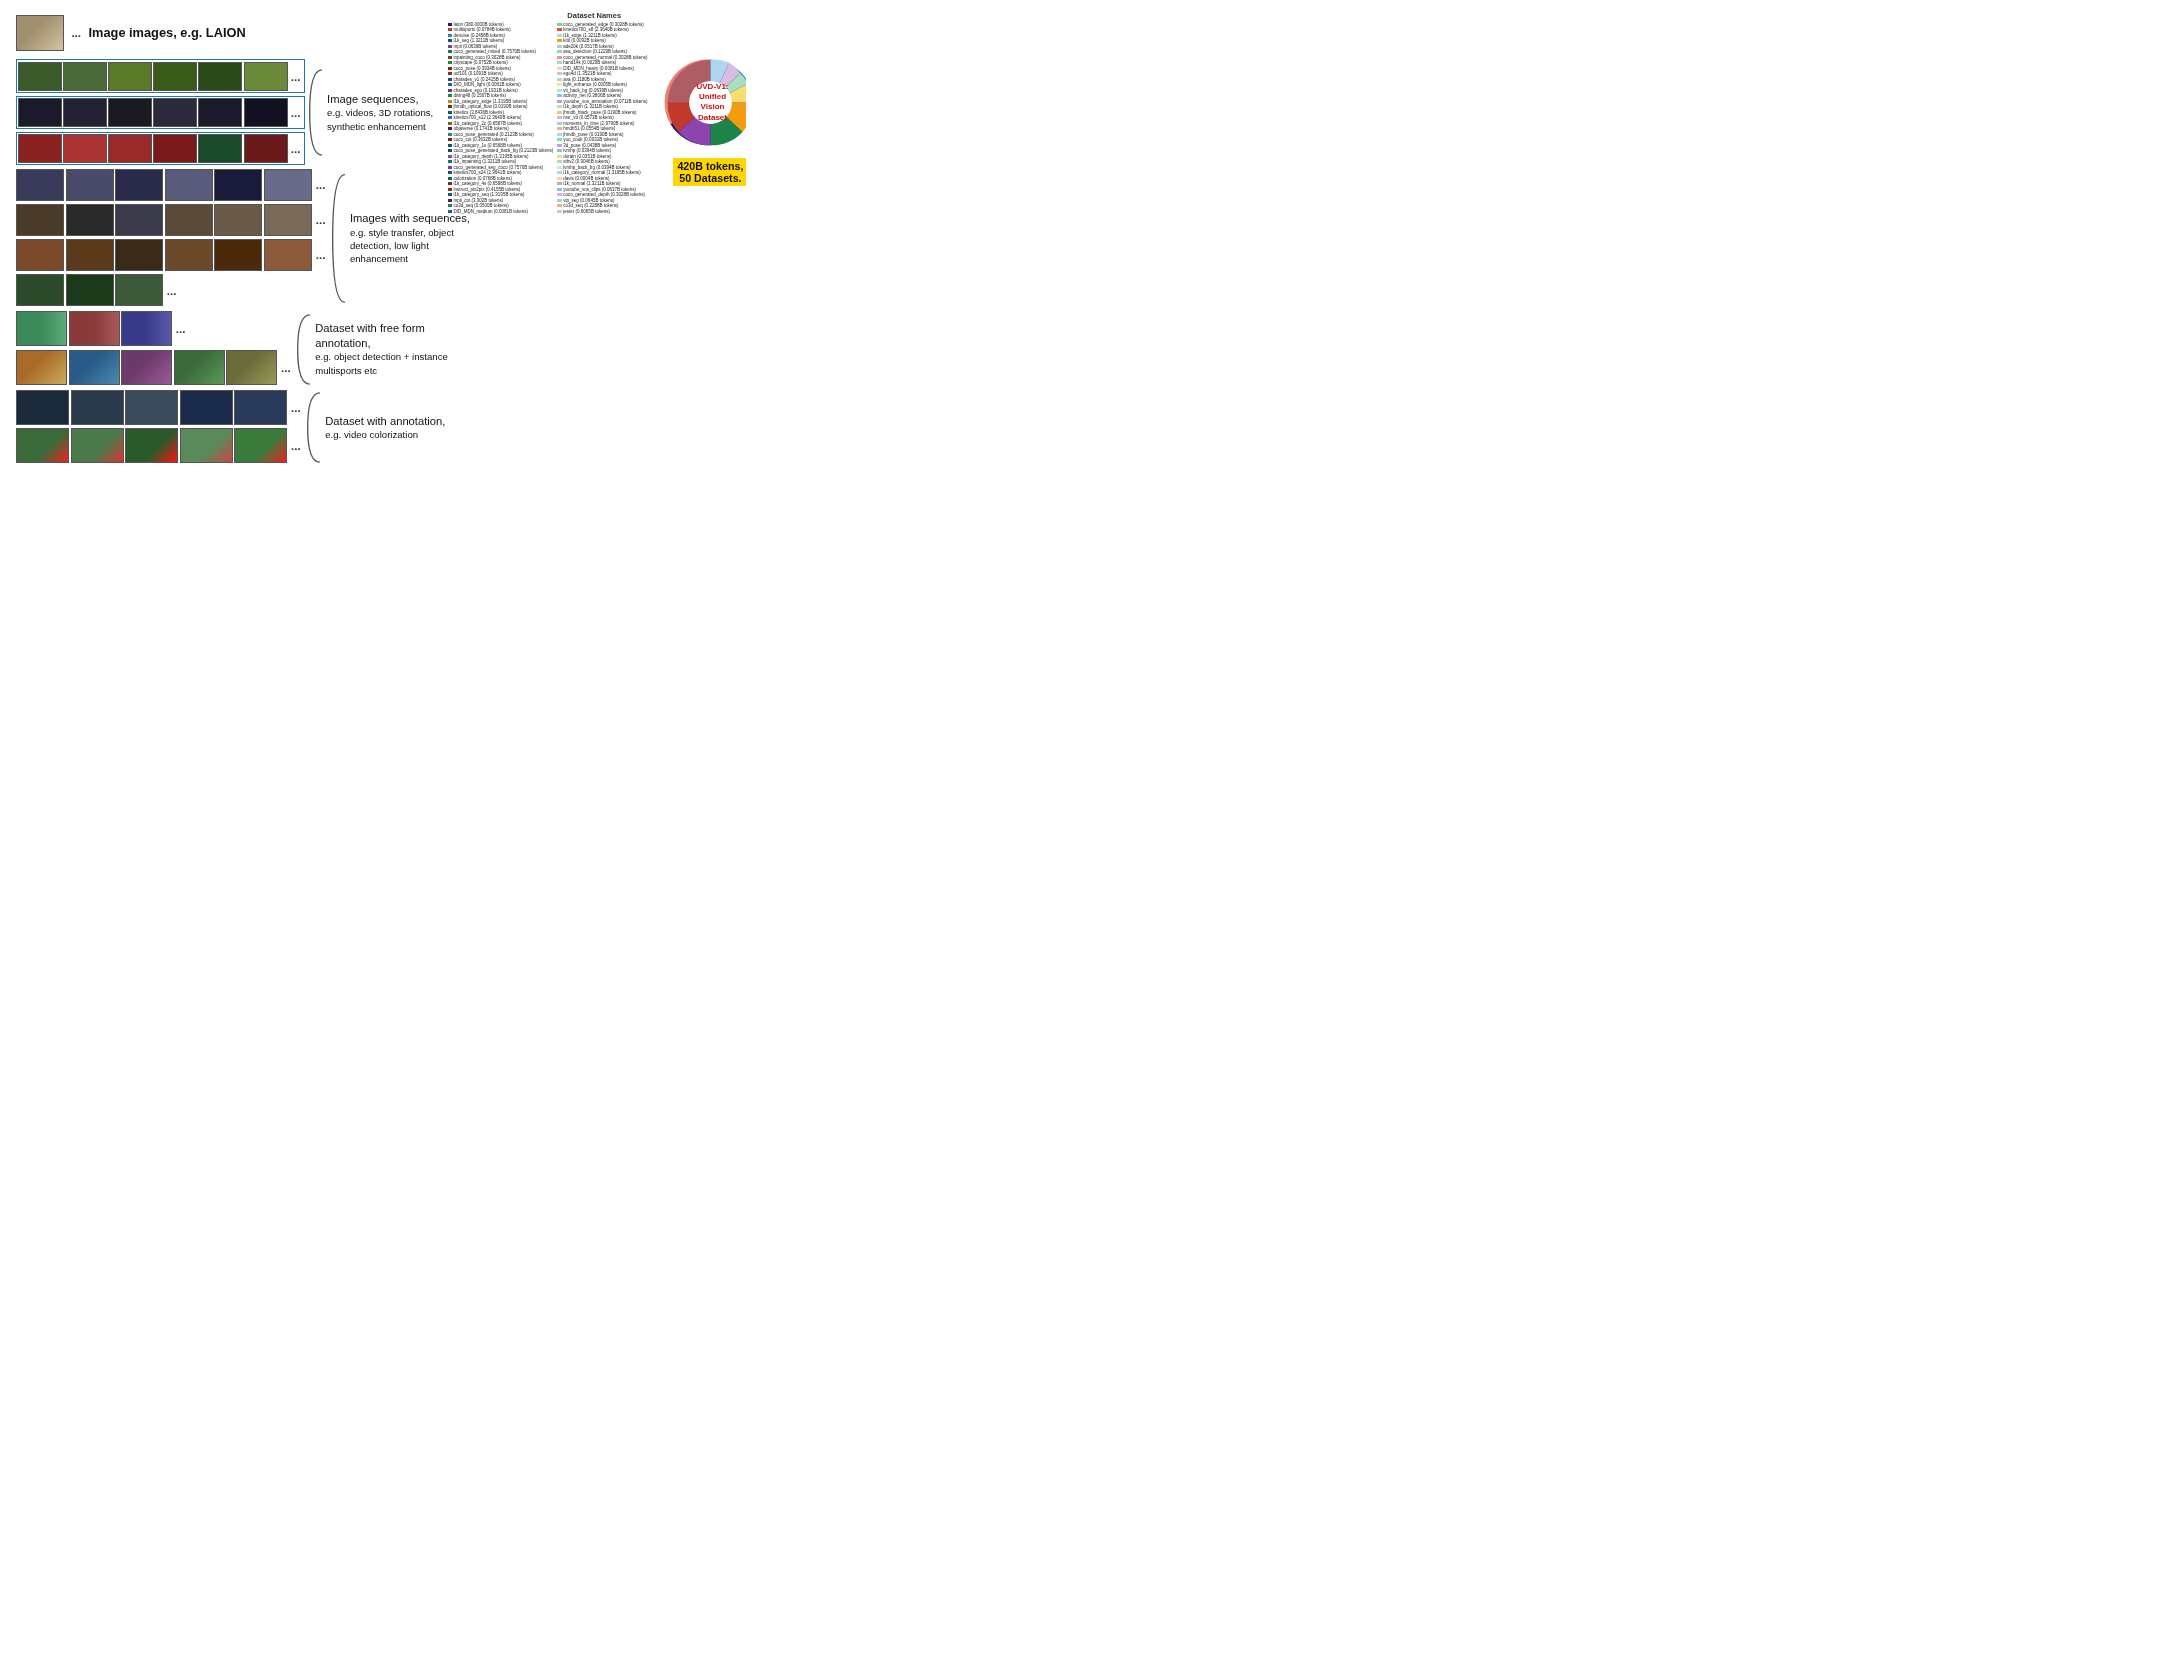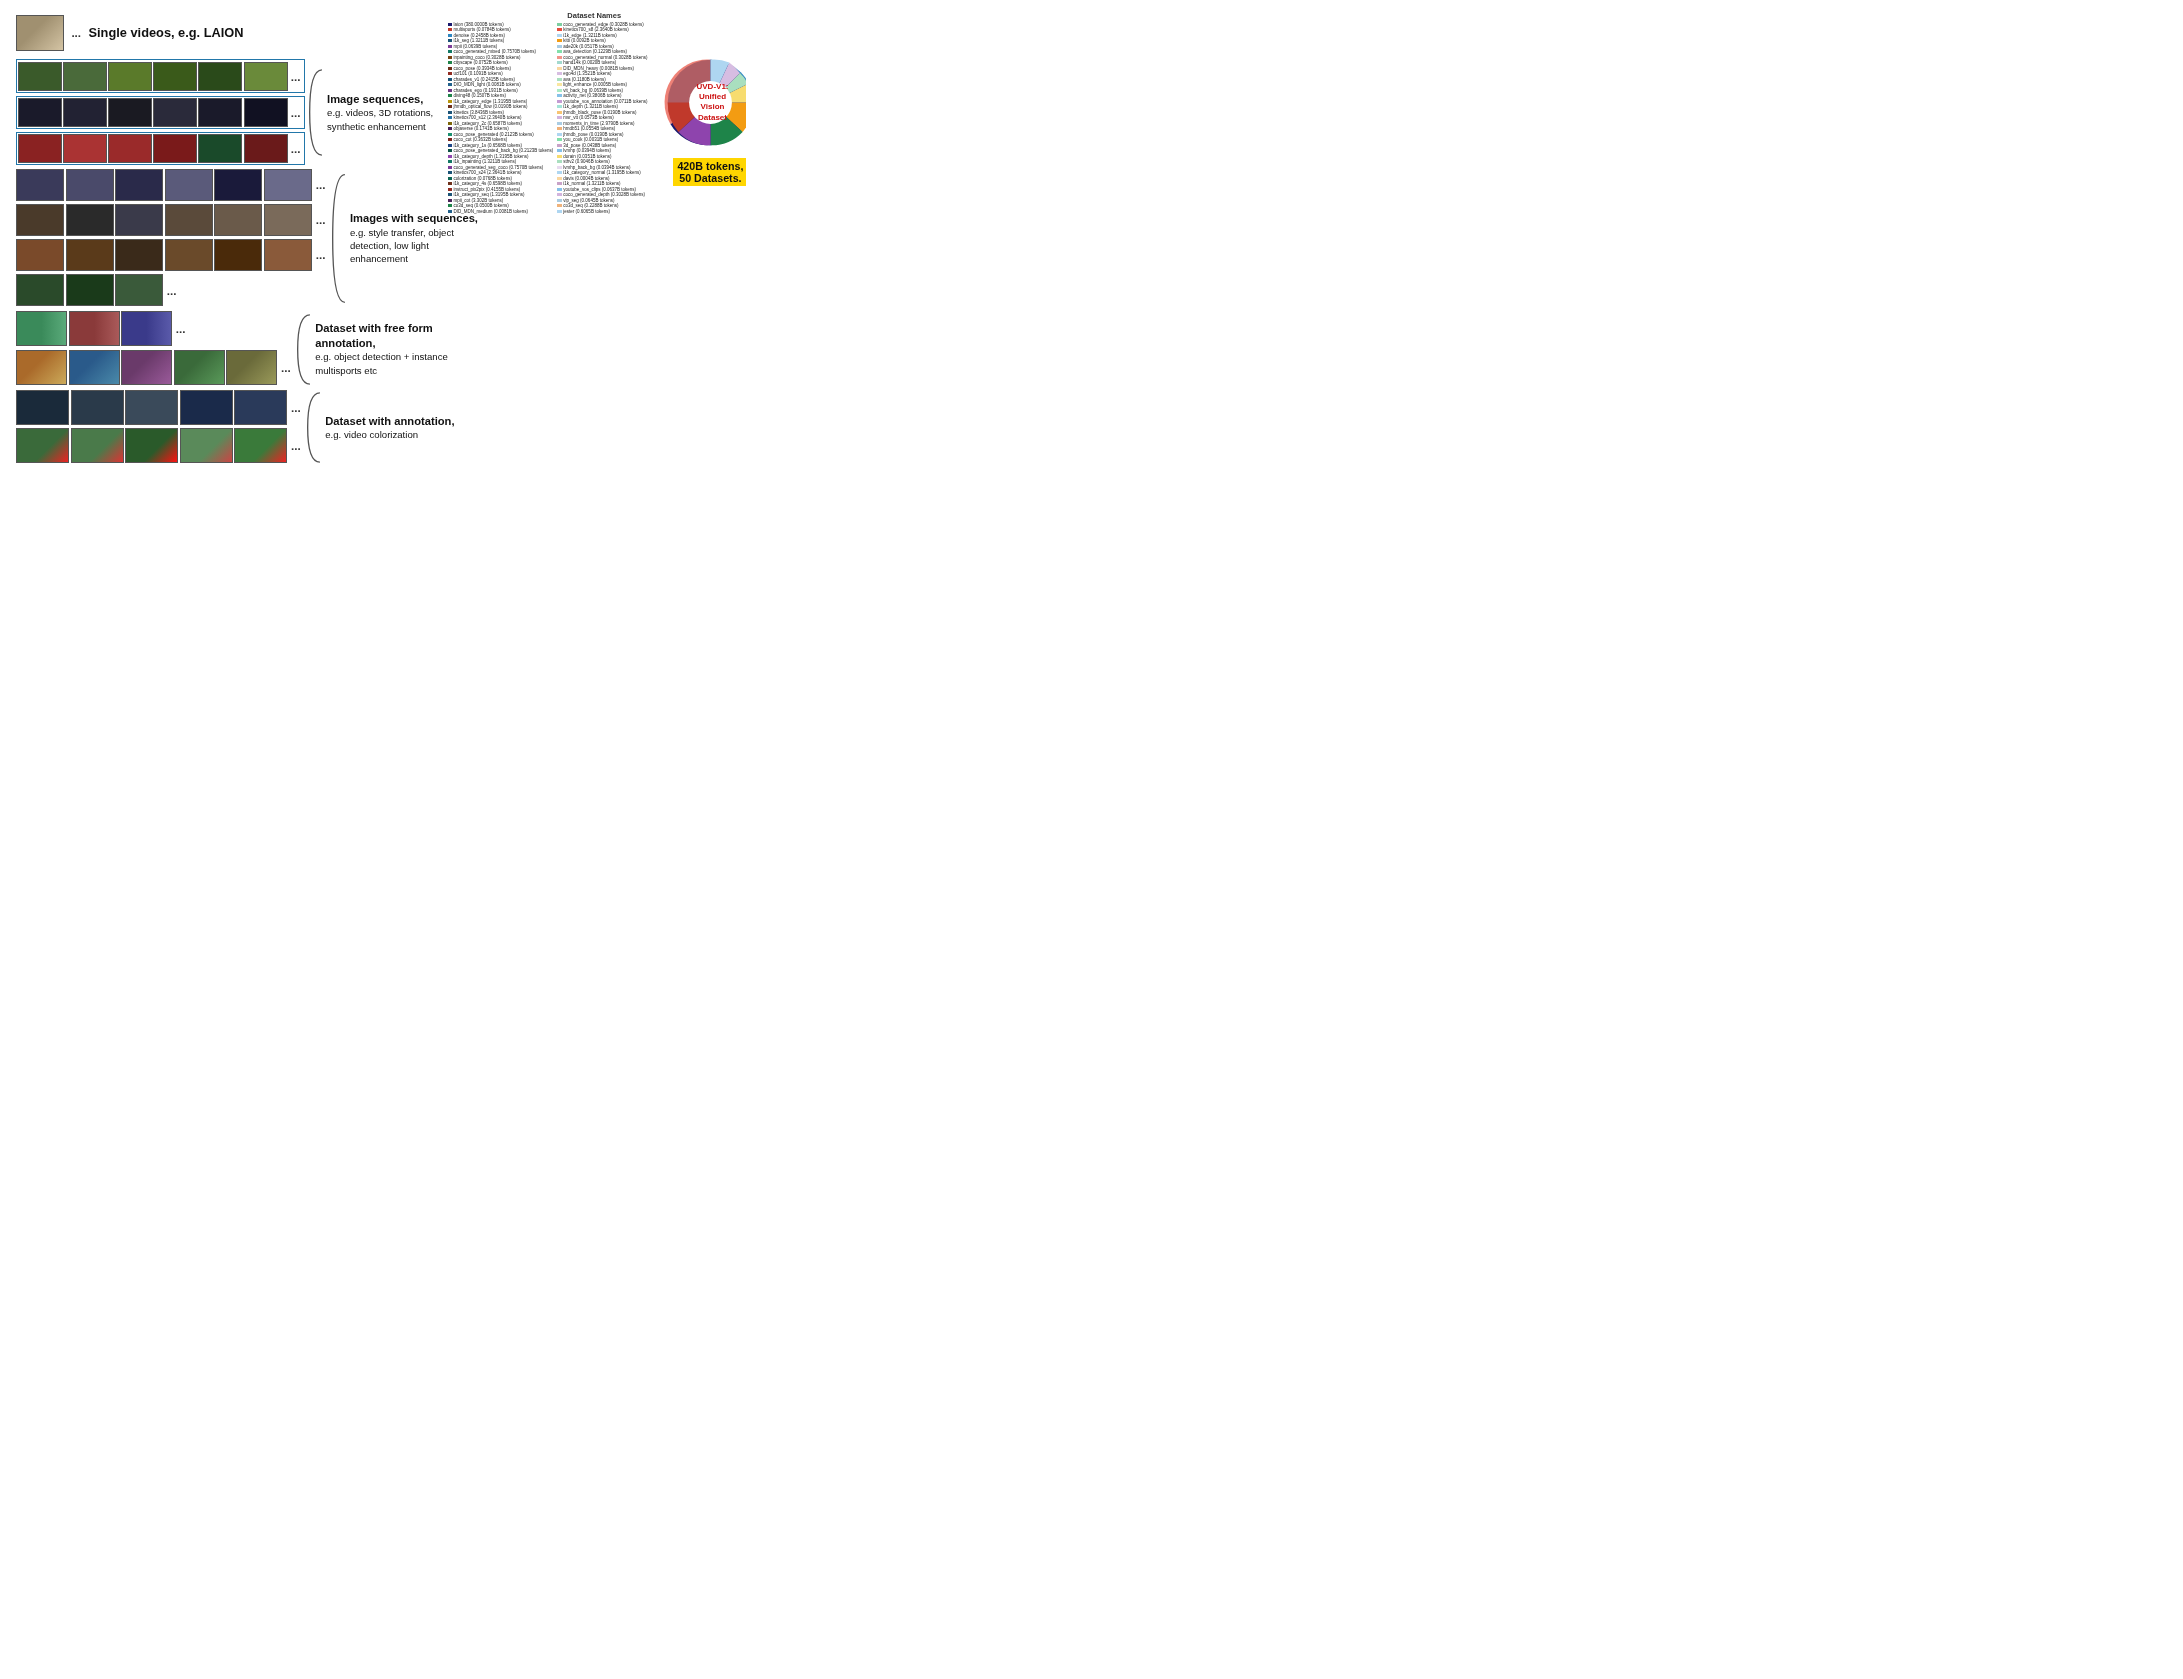--- a/index.html
+++ b/index.html
@@ -93,21 +93,21 @@
     .section-title-block {
       display: flex;
       flex-direction: column;
       justify-content: center;
       padding-left: 4.3px;
       max-width: 139px;
     }
 
     .section-main-label {
       font-size: 11.2px;
-      font-weight: 700;
+      font-weight: 400;
       color: #111;
       line-height: 1.3;
     }
 
     .section-sub-label {
       font-size: 9.6px;
       font-weight: 400;
       color: #111;
       line-height: 1.4;
     }
@@ -523,21 +523,21 @@
     </div>
   </div>
 
   <div style="padding: 5.3px 10.7px 0 10.7px; margin-top: 5.3px;">
 
     <div class="flex-row-with-brace" style="margin-bottom: 4.3px; padding-left: 5.3px;">
       <div class="single-row">
 
         <div class="img-cs" style="width:48px;height:36px;background:linear-gradient(135deg,#a09070 40%,#d4c4a4 100%);"></div>
         <div class="dots">...</div>
-        <span class="section-main-label" style="font-size:12.8px;font-weight:800;">Single videos, e.g. LAION</span>
+        <span class="section-main-label" style="font-size:12.8px;font-weight:800;">Image images, e.g. LAION</span>
       </div>
     </div>
 
     <div class="flex-row-with-brace" style="margin-bottom: 3.2px; padding-left: 5.3px;">
       <div class="images-block">
 
         <div class="img-group-border" style="margin-bottom:1.6px;">
           <div class="img-cs" style="width:44px;height:29px;background:#3a5a2a;"></div>
           <div class="img-cs" style="width:44px;height:29px;background:#4a6a3a;"></div>
           <div class="img-cs" style="width:44px;height:29px;background:#5a7a2a;"></div>

